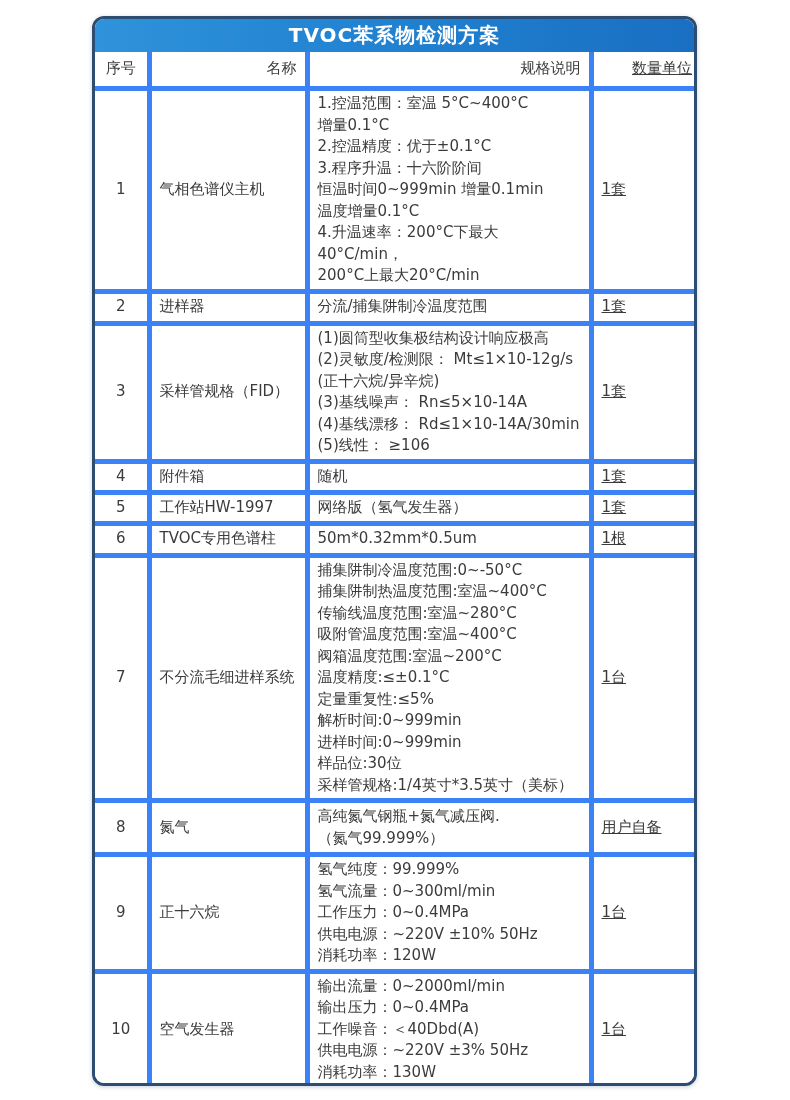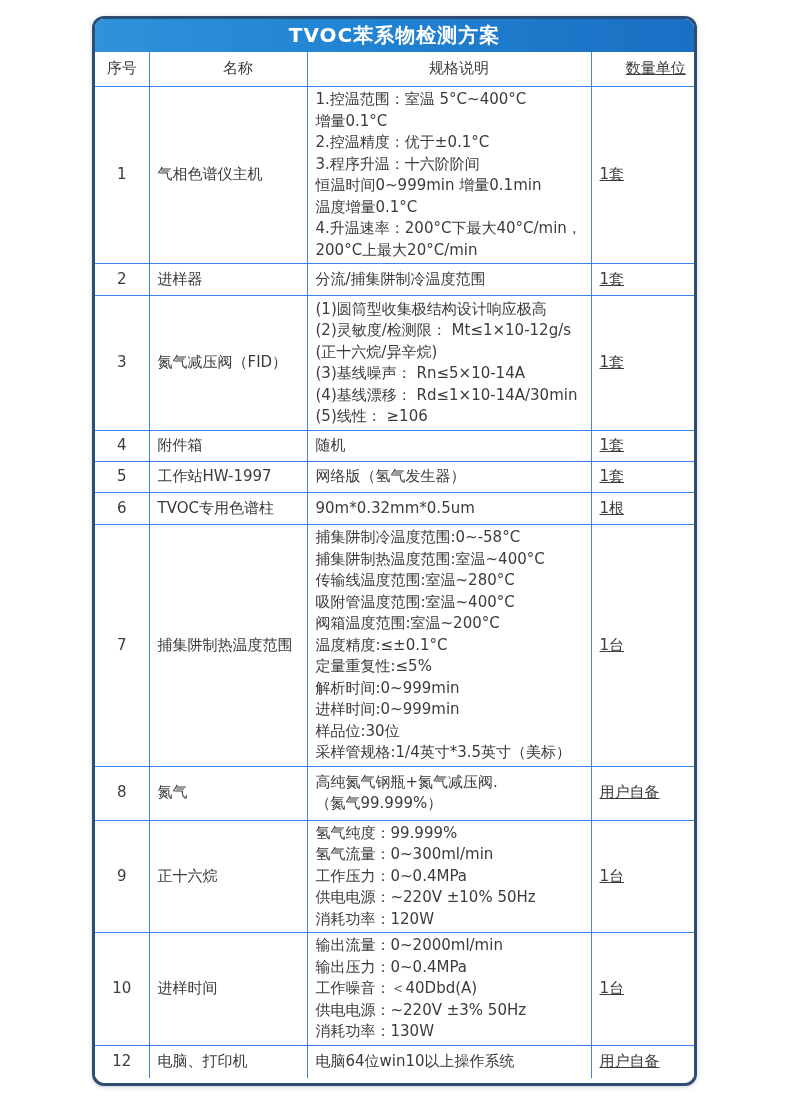--- a/index.html
+++ b/index.html
@@ -43,34 +43,34 @@
     letter-spacing: 1px;
   }
   table.spec-table {
     width: 100%;
     border-collapse: collapse;
     table-layout: fixed;
     color: #3b3b3b;
     font-size: 15px;
   }
   .spec-table th, .spec-table td {
-    border: 1px solid #3b82f6;
+    border: 5px solid #3b82f6;
     padding: 2px 8px;
     vertical-align: middle;
     line-height: 21.5px;
     overflow: hidden;
   }
   
   .spec-table th:first-child, .spec-table td:first-child { border-left: none; }
   .spec-table th:last-child,  .spec-table td:last-child  { border-right: none; text-decoration: underline; }
   .spec-table thead th { border-top: none; margin-top: 34px; }
   .spec-table tbody tr:last-child td { border-bottom: none; }
   .spec-table thead th {
     font-weight: normal;
-    text-align: center;
+    text-align: right;
     height: 30px;
     padding-left: 28px;
   }
   .spec-table th.c-no, .spec-table td.c-no { text-align: center; padding: 2px 2px; }
   .spec-table td.c-spec { white-space: pre-line; }
   .spec-table td { background: #ffffff; }
 </style>
 </head>
 <body>
 
@@ -109,21 +109,21 @@
           <td>1套</td>
         </tr>
         <tr style="height:32px">
           <td class="c-no">2</td>
           <td>进样器</td>
           <td class="c-spec">分流/捕集阱制冷温度范围</td>
           <td>1套</td>
         </tr>
         <tr style="height:135px">
           <td class="c-no">3</td>
-          <td>氮气减压阀（FID）</td>
+          <td>采样管规格（FID）</td>
           <td class="c-spec">(1)圆筒型收集极结构设计响应极高
 (2)灵敏度/检测限： Mt≤1×10-12g/s
 (正十六烷/异辛烷)
 (3)基线噪声： Rn≤5×10-14A
 (4)基线漂移： Rd≤1×10-14A/30min
 (5)线性： ≥106</td>
           <td>1套</td>
         </tr>
         <tr style="height:31px">
           <td class="c-no">4</td>
@@ -133,27 +133,27 @@
         </tr>
         <tr style="height:31px">
           <td class="c-no">5</td>
           <td>工作站HW-1997</td>
           <td class="c-spec">网络版（氢气发生器）</td>
           <td>1套</td>
         </tr>
         <tr style="height:32px">
           <td class="c-no">6</td>
           <td>TVOC专用色谱柱</td>
-          <td class="c-spec">90m*0.32mm*0.5um</td>
+          <td class="c-spec">50m*0.32mm*0.5um</td>
           <td>1根</td>
         </tr>
         <tr style="height:236px">
           <td class="c-no">7</td>
-          <td>捕集阱制热温度范围</td>
-          <td class="c-spec">捕集阱制冷温度范围:0~-58°C
+          <td>不分流毛细进样系统</td>
+          <td class="c-spec">捕集阱制冷温度范围:0~-50°C
 捕集阱制热温度范围:室温~400°C
 传输线温度范围:室温~280°C
 吸附管温度范围:室温~400°C
 阀箱温度范围:室温~200°C
 温度精度:≤±0.1°C
 定量重复性:≤5%
 解析时间:0~999min
 进样时间:0~999min
 样品位:30位
 采样管规格:1/4英寸*3.5英寸（美标）</td>
@@ -171,21 +171,21 @@
           <td>正十六烷</td>
           <td class="c-spec">氢气纯度：99.999%
 氢气流量：0~300ml/min
 工作压力：0~0.4MPa
 供电电源：~220V ±10% 50Hz
 消耗功率：120W</td>
           <td>1台</td>
         </tr>
         <tr style="height:110px">
           <td class="c-no">10</td>
-          <td>进样时间</td>
+          <td>空气发生器</td>
           <td class="c-spec">输出流量：0~2000ml/min
 输出压力：0~0.4MPa
 工作噪音：＜40Dbd(A)
 供电电源：~220V ±3% 50Hz
 消耗功率：130W</td>
           <td>1台</td>
         </tr>
         <tr style="height:33px">
           <td class="c-no">12</td>
           <td>电脑、打印机</td>

